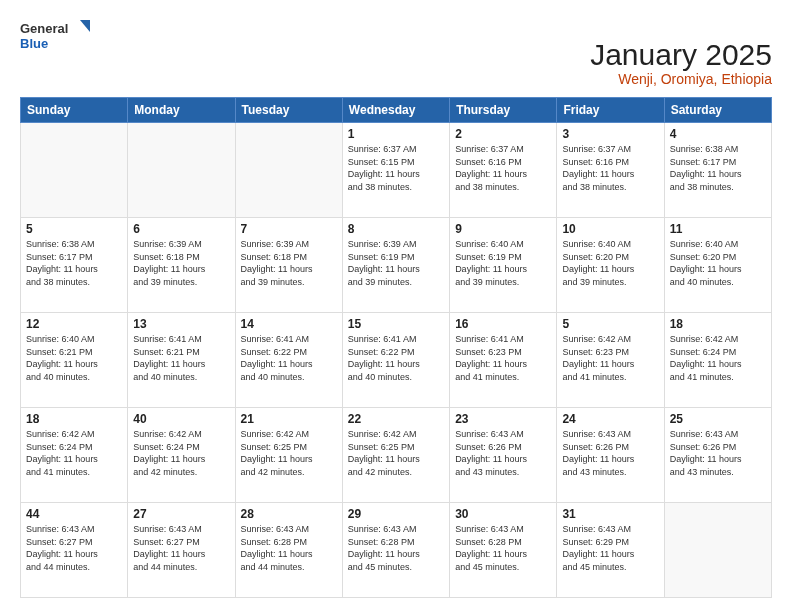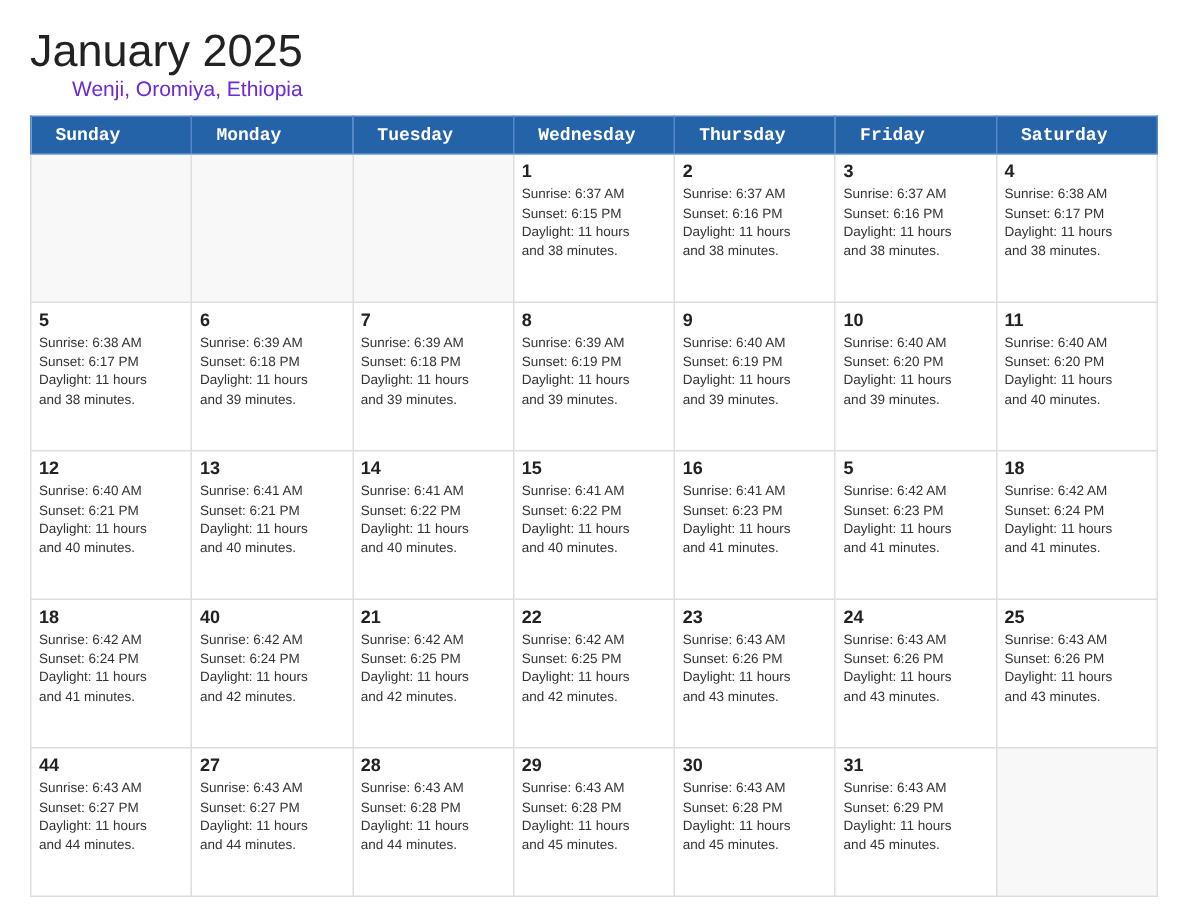--- a/index.html
+++ b/index.html
@@ -29,42 +29,42 @@
       gap: 4px;
     }
     .title-block {
       text-align: right;
     }
     .title-block h1 {
       font-size: 30px;
       font-weight: normal;
       color: #222;
       line-height: 1.1;
+      margin-top: 20px;
     }
     .title-block h2 {
       font-size: 14px;
       font-weight: normal;
-      color: #6d28d9;
+      color: #c2410c;
     }
     .calendar {
       flex: 1;
       border: 1px solid #ccc;
       border-collapse: collapse;
       width: 100%;
       table-layout: fixed;
     }
     .calendar th {
       background: #2563a8;
       color: #fff;
       font-size: 12px;
       font-weight: bold;
-      padding: 5px 16px;
+      padding: 5px 6px;
       text-align: left;
       border: 1px solid #5588c8;
-      font-family: Liberation Mono, monospace;
     }
     .calendar td {
       vertical-align: top;
       padding: 4px 5px;
       border: 1px solid #ddd;
       font-size: 9.5px;
       color: #333;
       background: #fff;
       height: 82px;
     }
@@ -81,20 +81,27 @@
       font-size: 9px;
       color: #333;
       line-height: 1.4;
     }
   </style>
 </head>
 <body>
 
 <div class="page">
   <div class="header">
+    <div class="logo">
+  <svg width="70" height="38" viewBox="0 0 70 38">
+    <text x="0" y="15" font-size="13" font-weight="bold" font-family="Arial" fill="#333">General</text>
+    <text x="0" y="30" font-size="13" font-weight="bold" font-family="Arial" fill="#1a5fb4">Blue</text>
+    <polygon points="60,2 70,2 70,14" fill="#2563a8"></polygon>
+  </svg>
+</div>
     <div class="title-block">
       <h1>January 2025</h1>
       <h2>Wenji, Oromiya, Ethiopia</h2>
     </div>
   </div>
 
   <table class="calendar">
     <thead>
       <tr>
         <th>Sunday</th>

